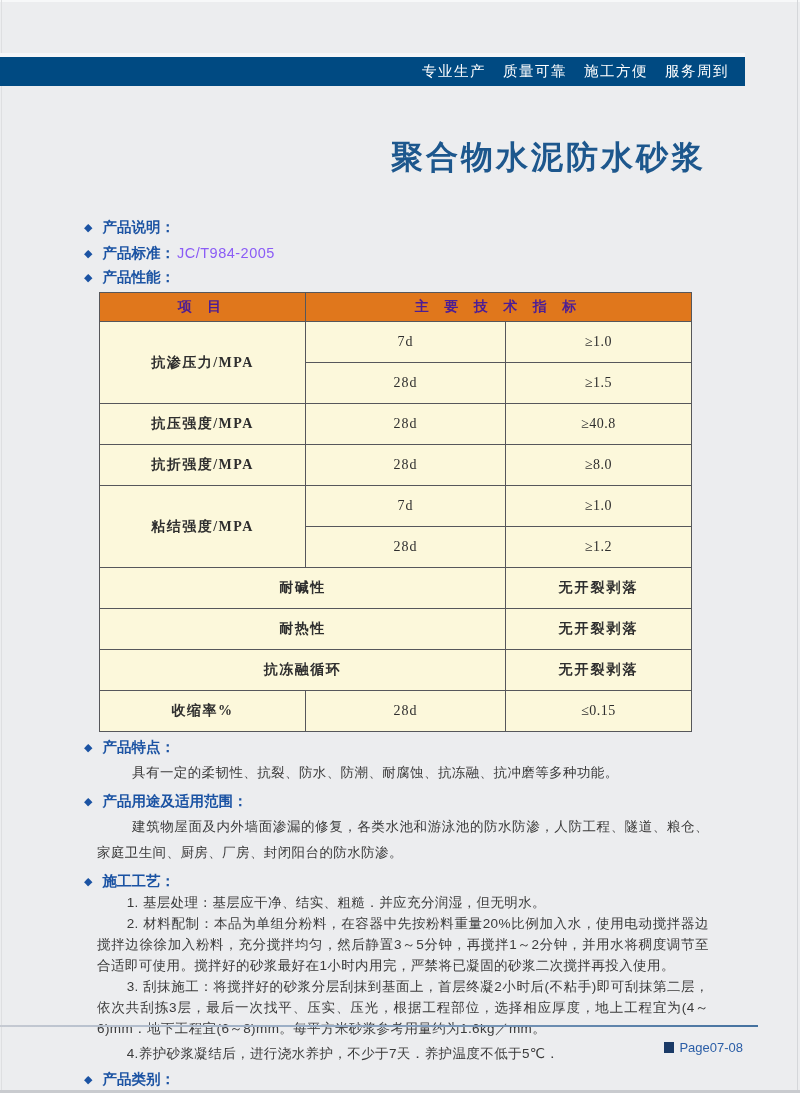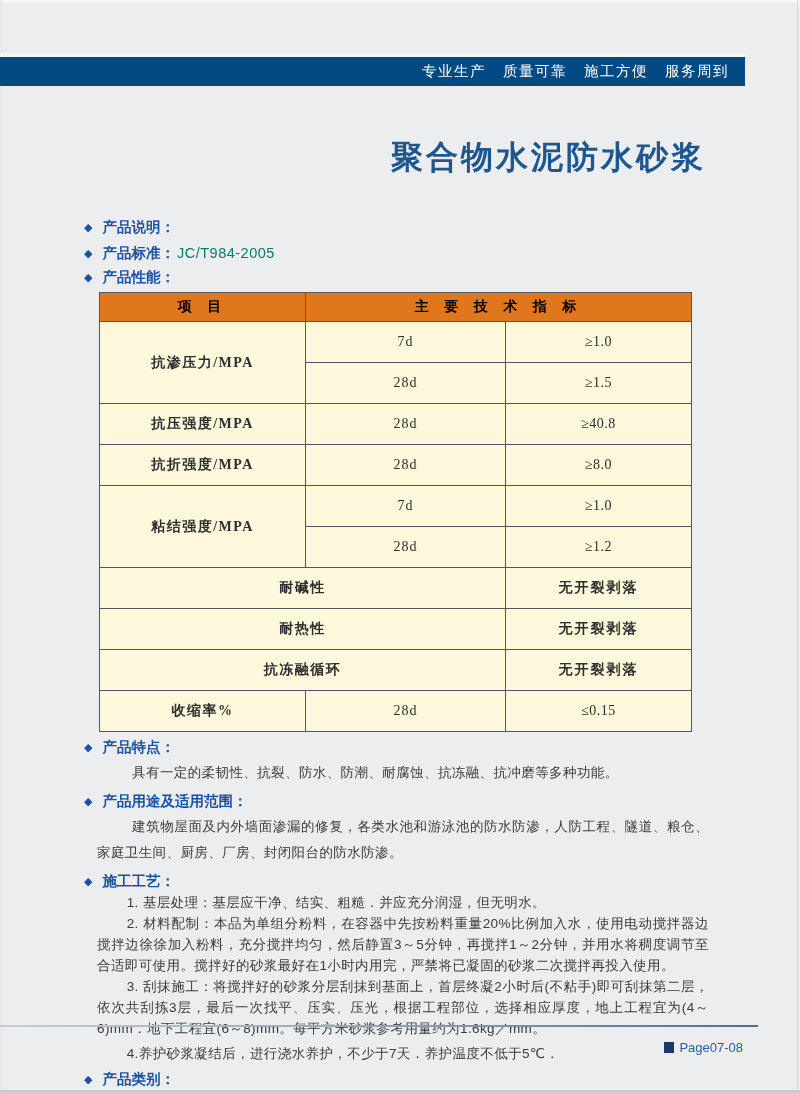--- a/index.html
+++ b/index.html
@@ -31,21 +31,21 @@
     position:absolute; top:136px; right:94px;
     font-size:32px; font-weight:bold; letter-spacing:3px;
     color:#1D578D;
     text-align:right;
   }
 
   .content { position:absolute; top:218px; left:84px; width:628px; }
 
   .sec-head { display:flex; align-items:center; font-size:14.5px; font-weight:bold; color:#1B53A3; height:18px; }
   .diamond  { font-size:11px; margin-right:10px; color:#1B53A3; }
-  .sec-head .val { color:#0f766e; font-weight:normal; margin-left:2px; letter-spacing:0.5px; }
+  .sec-head .val { color:#8b5cf6; font-weight:normal; margin-left:2px; letter-spacing:0.5px; }
 
   .para {
     margin:6px 0 0 13px; width:612px;
     font-size:13.5px; line-height:26px;
     text-indent:2.6em; text-align:justify;
     color:#3A3A3A; letter-spacing:0.4px;
   }
   .step { line-height:21px; margin-top:0; text-indent:2.2em; }
   .step-first { margin-top:2px; }
   .step-last { margin-top:4px; }
@@ -56,21 +56,21 @@
 
   
   table.spec {
     margin:6px 0 0 15px;
     border-collapse:collapse;
     font-family:"Liberation Serif","DejaVu Serif",serif;
     background:#FCF8DB;
   }
   table.spec th, table.spec td { border:1px solid #56575B; text-align:center; vertical-align:middle; }
   table.spec th {
-    background:#E0771C; color:#000000;
+    background:#E0771C; color:#4c1d95;
     font-size:14px; font-weight:bold; letter-spacing:6px;
     height:29px;
   }
   table.spec td { height:41px; font-size:14px; color:#2E2E2E; }
   td.lbl { font-size:12.5px; font-weight:bold; letter-spacing:1.5px; }
   td.age { font-size:15px; letter-spacing:1px; }
   td.val { font-size:14px; letter-spacing:0.5px;font-family:Liberation Serif, serif; }
   td.valb { font-size:12.5px; font-weight:bold; letter-spacing:2px; }
   .col-item { width:206px; } .col-age { width:200px; } .col-val { width:186px; }
 

